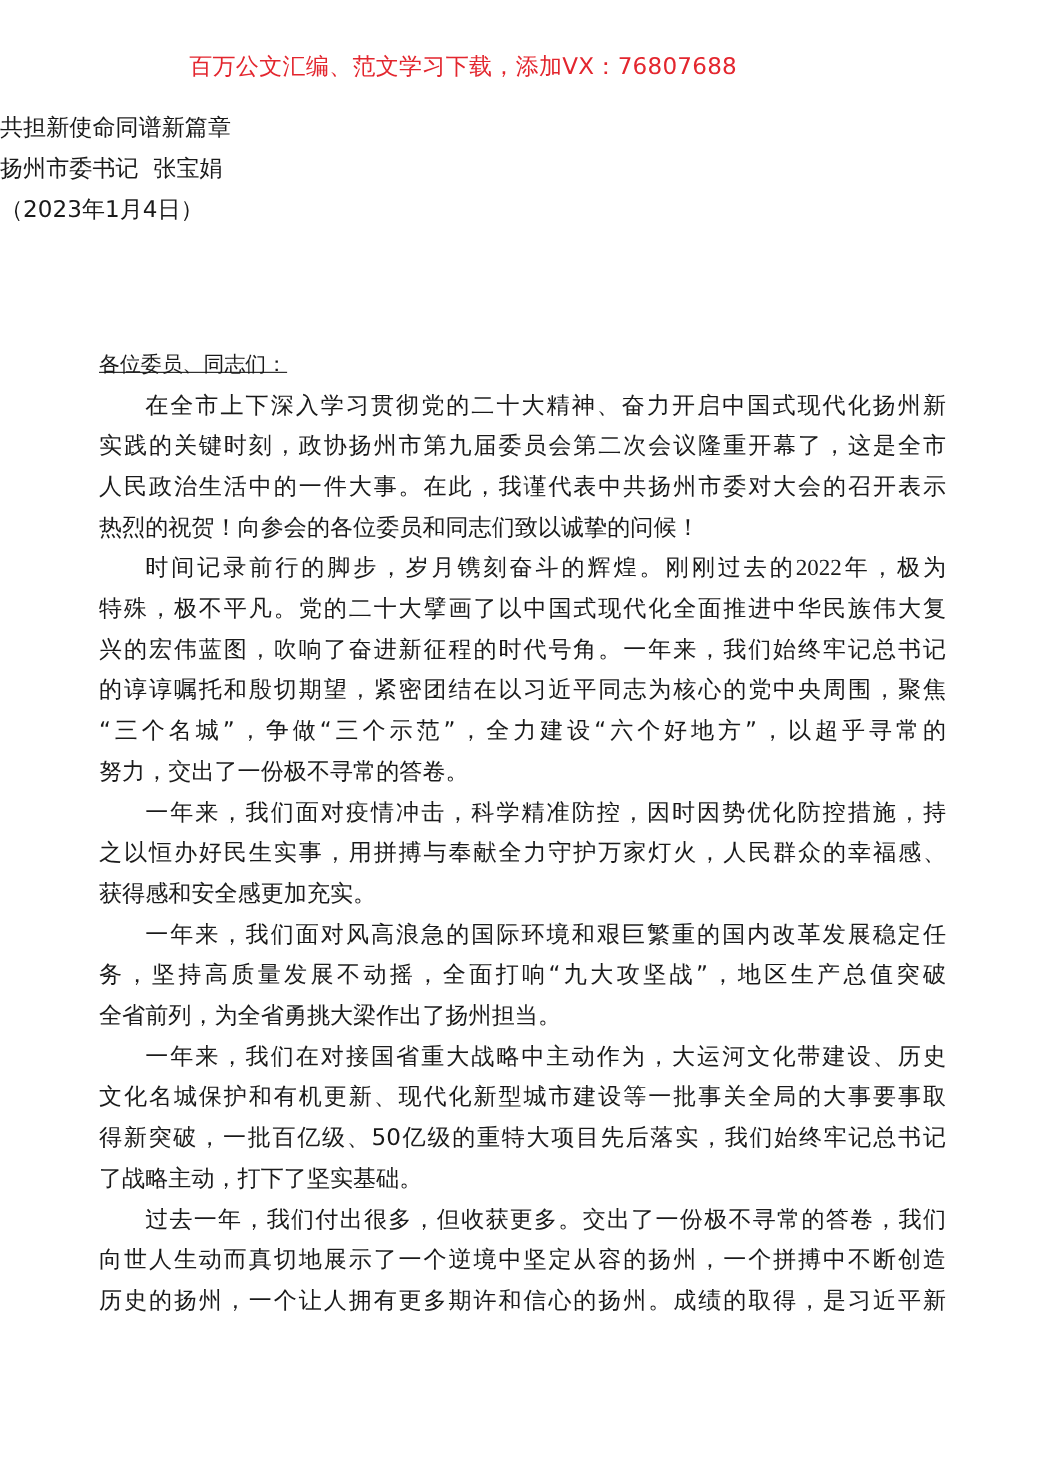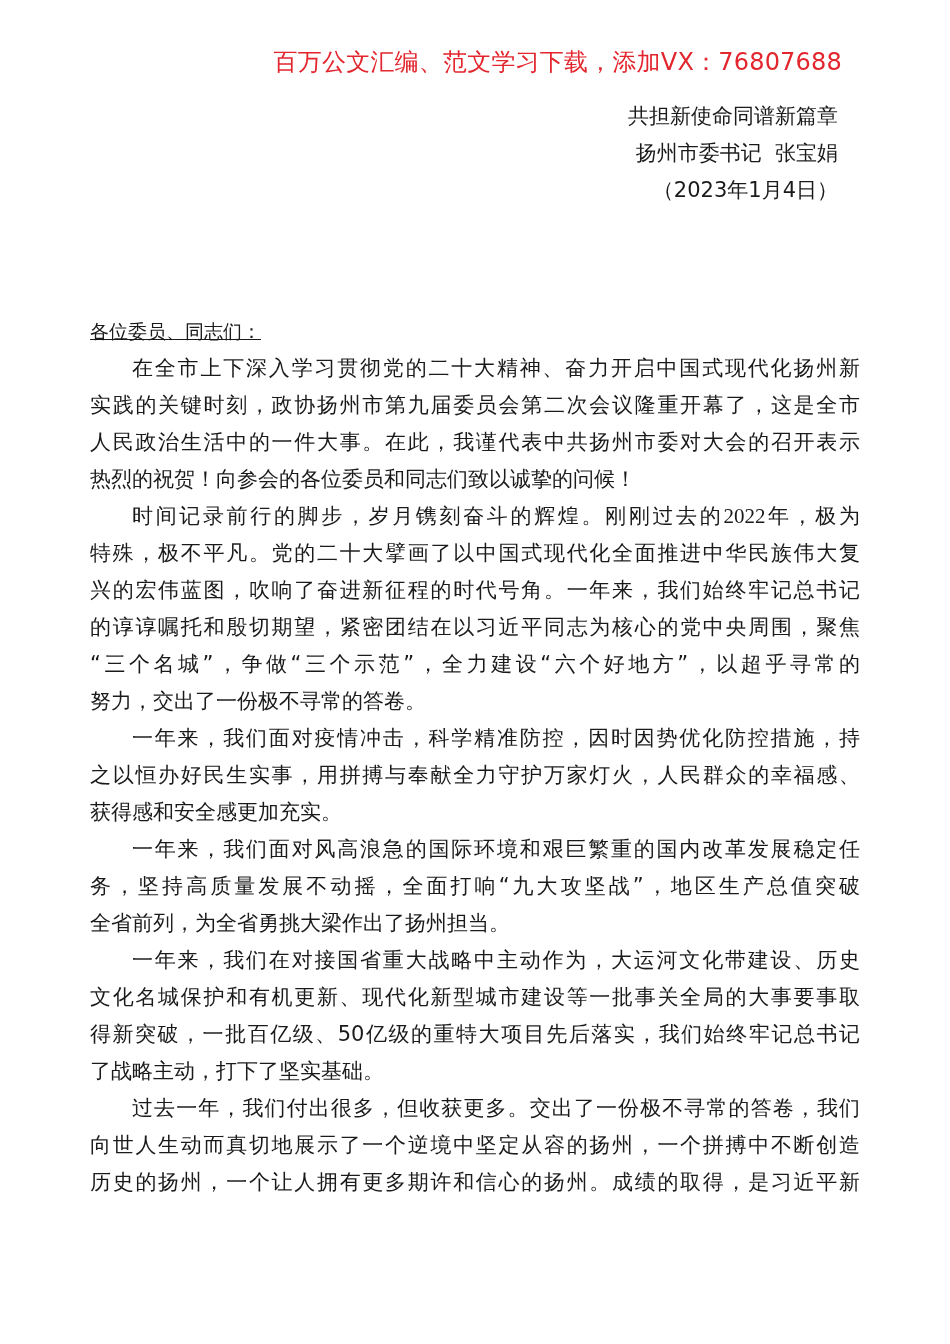--- a/index.html
+++ b/index.html
@@ -1,20 +1,20 @@
 <!DOCTYPE html>
 <html><head>
   <meta charset="utf-8">
   <style>
     html, body { margin: 0; padding: 0; background: #ffffff; }
     body { width: 950px; height: 1344px; position: relative; overflow: hidden;
            font-family: "DejaVu Sans", "Liberation Sans", sans-serif; color: #1a1a1a; }
-    .banner { position: absolute; top: 46px; left: 0; width: 842px; text-align: right;
-              font-size: 24px; color: #e3262e; letter-spacing: 0.2px; }
-    .titles { position: absolute; top: 98px; left: 0; width: 838px; text-align: right; }
+    .banner { position: absolute; top: 46px; left: 0; width: 842px; text-align: center;
+              font-size: 21px; color: #e3262e; letter-spacing: 0.2px; }
+    .titles { position: absolute; top: 98px; left: 0; width: 838px; text-align: left; }
     .titles div { font-size: 21px; line-height: 37px; height: 37px; white-space: nowrap; }
     .body { position: absolute; top: 313px; left: 90px; width: 770px; }
     .salutation { font-size: 19px; line-height: 37px; height: 37px; white-space: nowrap; text-decoration: underline; }
     .line { font-size: 21px; line-height: 37px; height: 37px; white-space: nowrap;
             text-align: justify; text-align-last: justify; }
     .line.indent { padding-left: 42px; font-family: Liberation Serif, serif; }
     .line.last { text-align-last: left; }
     .footer { position: absolute; top: 1345px; left: 628px; font-size: 16px; white-space: nowrap;
               font-family: "DejaVu Sans", sans-serif; }
     .footer .dash { font-family: "DejaVu Serif", "Liberation Serif", serif; font-size: 18px;

